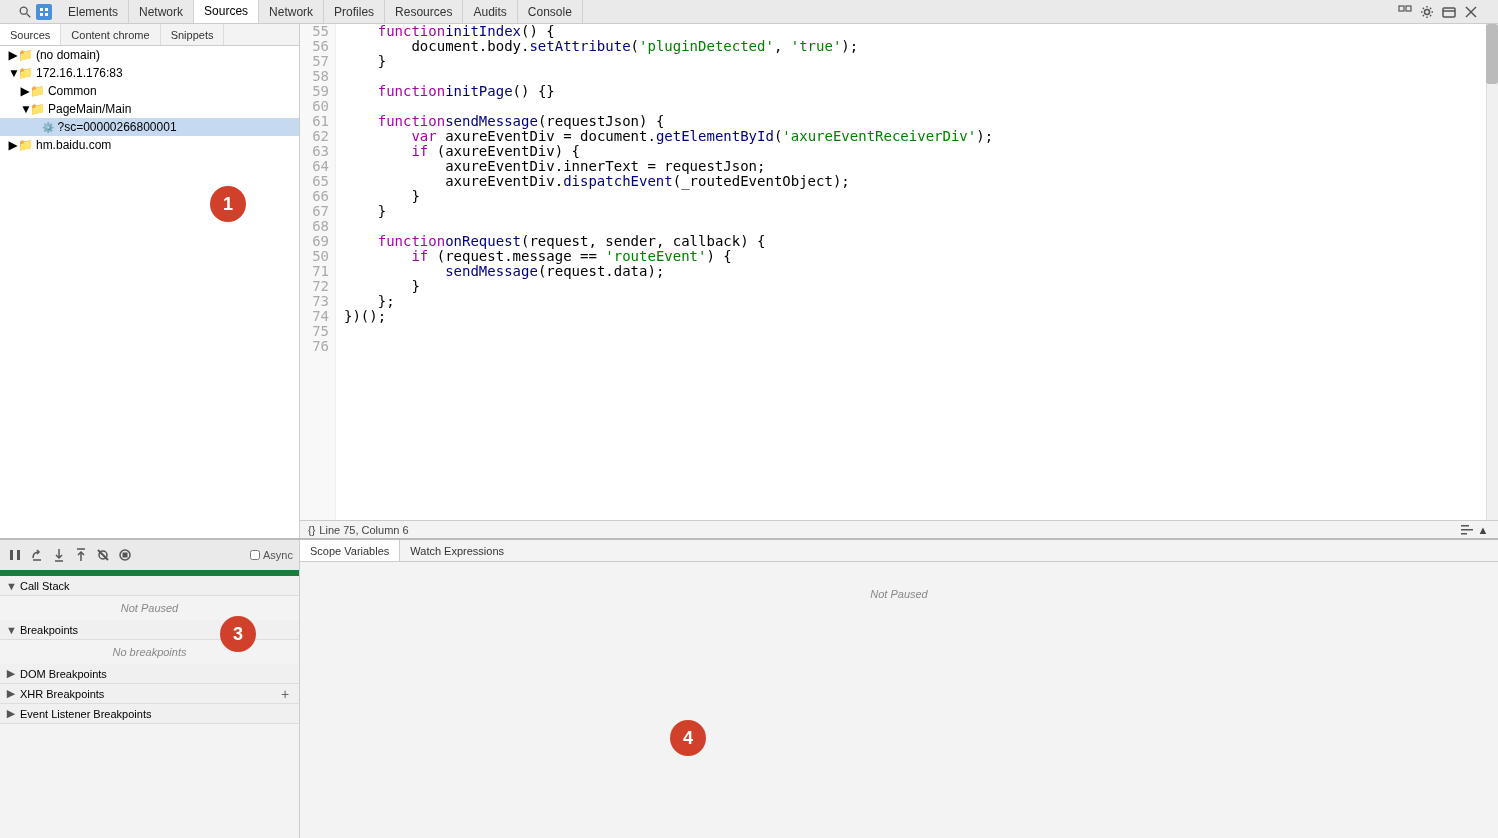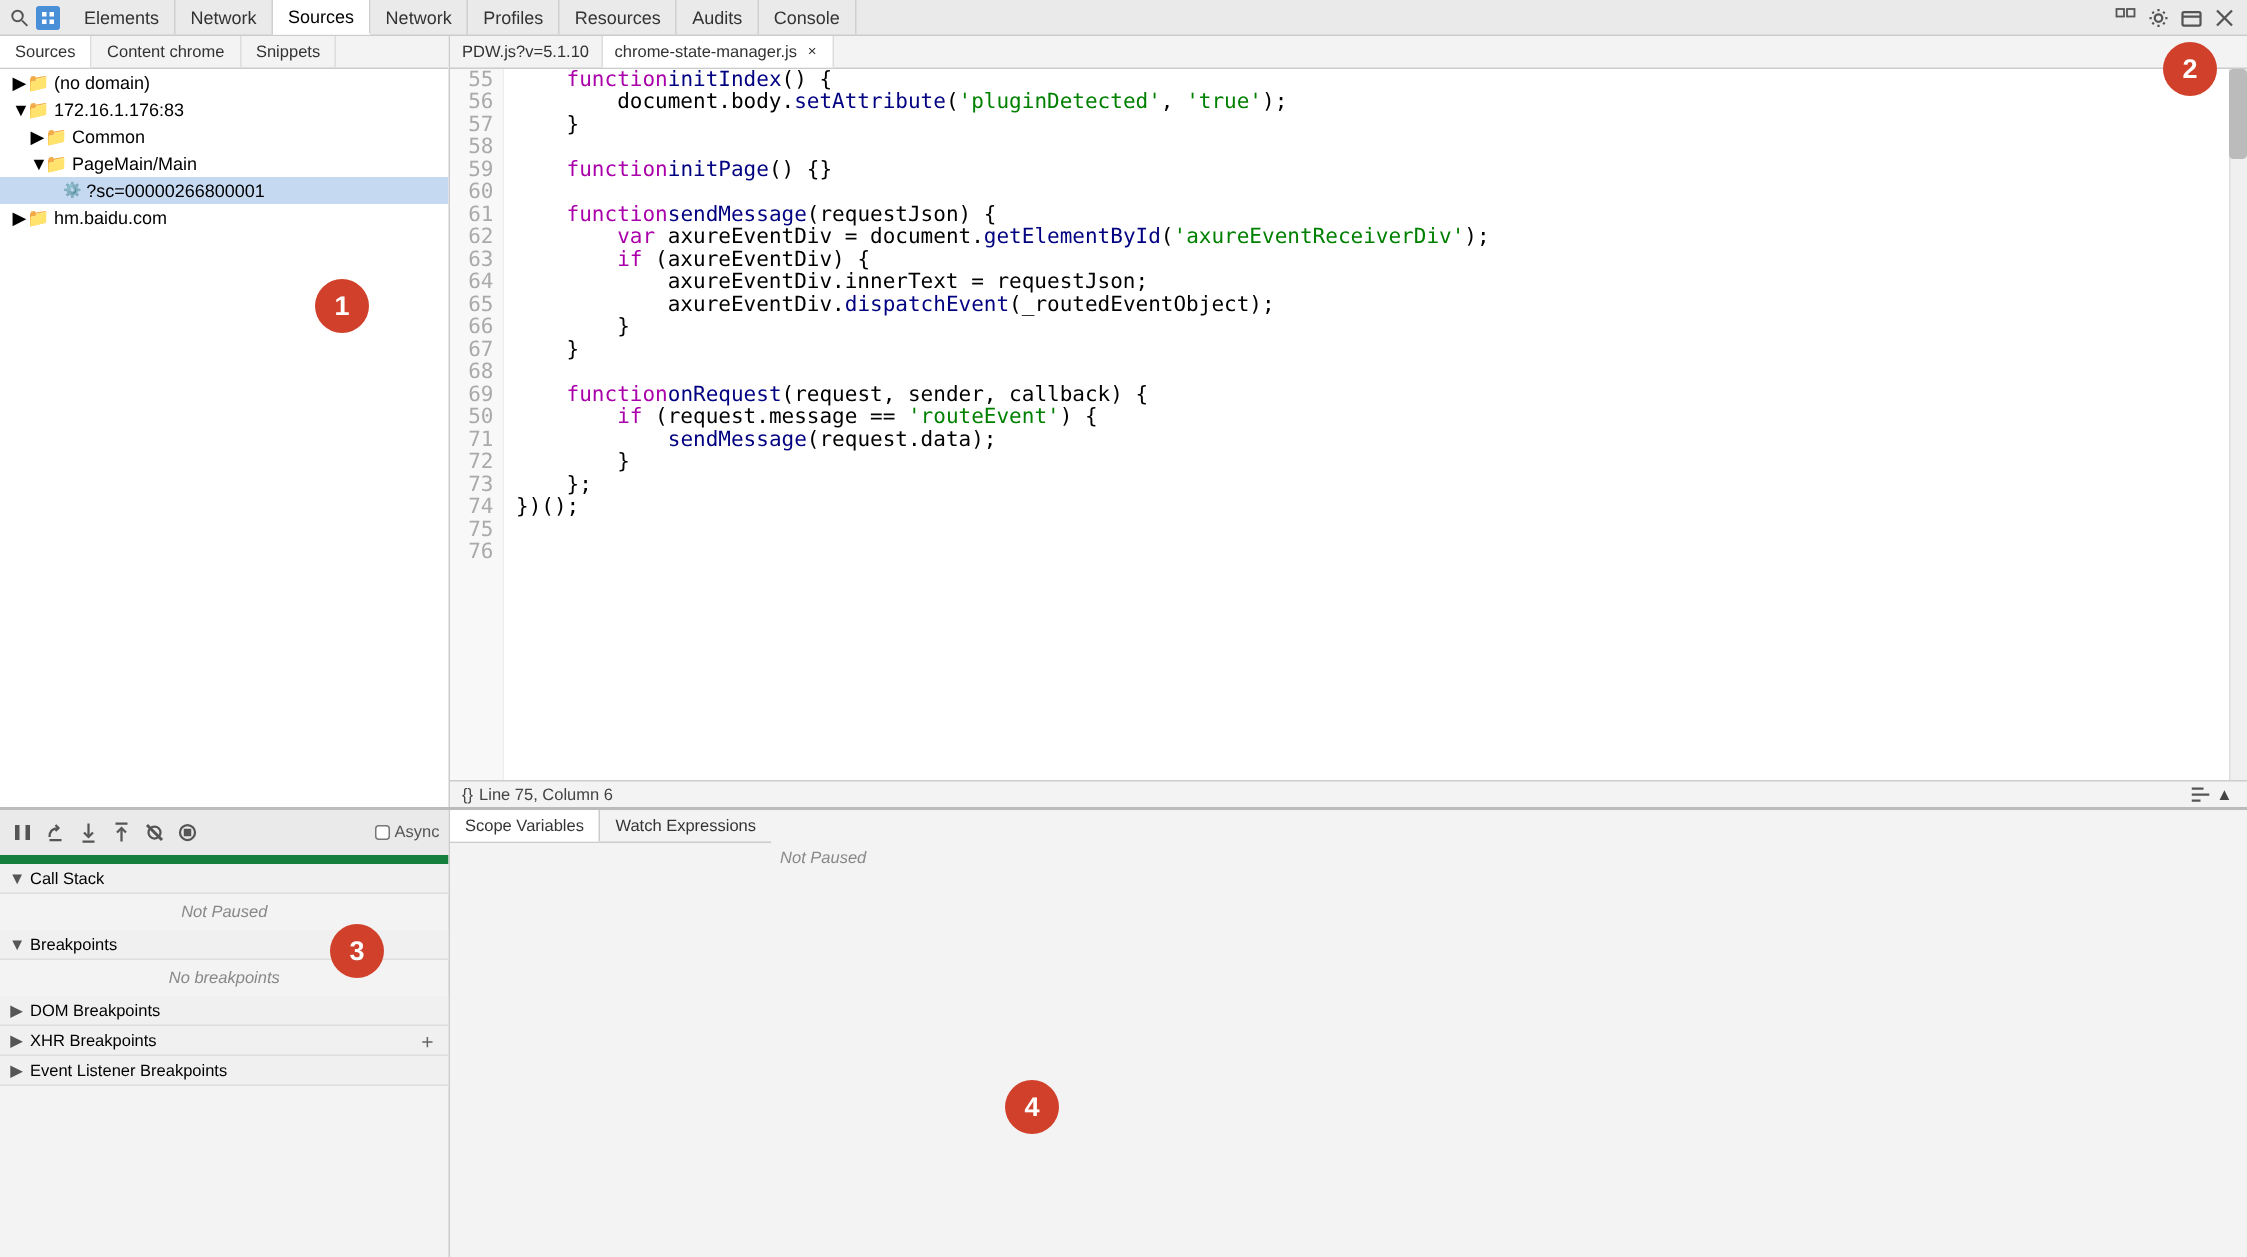--- a/index.html
+++ b/index.html
@@ -5,21 +5,21 @@
     * { box-sizing: border-box; margin: 0; padding: 0; }
     body { font-family: 'Menlo', 'Consolas', monospace; font-size: 11px; background: #f0f0f0; overflow: hidden; }
 
     
     .top-toolbar {
       display: flex;
       align-items: center;
       background: #eaeaea;
       border-bottom: 1px solid #ccc;
       height: 24px;
-      padding: 0 4px;
+      padding: 0 16px;
     }
     .top-toolbar-icon {
       width: 18px; height: 18px;
       display: flex; align-items: center; justify-content: center;
       margin-right: 2px; cursor: pointer; color: #555;
     }
     .top-toolbar-icon svg { width: 14px; height: 14px; }
     .devtools-icon {
       width: 16px; height: 16px; background: #4a90d9; border-radius: 2px;
       margin-right: 6px; display: flex; align-items: center; justify-content: center;
@@ -250,21 +250,21 @@
       text-align: center; padding: 6px;
       font-family: Arial, sans-serif; font-size: 11px; color: #888;
       font-style: italic;
     }
 
     
     .right-bottom-panel {
       flex: 1;
       background: #f3f3f3;
       display: flex;
-      flex-direction: row;
+      flex-direction: column;
     }
 
     .scope-tabs {
       display: flex;
       border-bottom: 1px solid #ccc;
       height: 22px;
       background: #f3f3f3;
     }
     .scope-tab {
       padding: 0 10px; height: 100%;
@@ -418,31 +418,20 @@
           <span class="indent" style="width:4px"></span>
           <span class="arrow">▶</span>
           <span class="tree-icon" style="color:#666;">📁</span>
           <span>hm.baidu.com</span>
         </div>
       </div>
     </div>
 
     <div class="right-panel-container">
 
-      <div class="editor-tabs">
-        <div class="editor-tab">
-          <span>PDW.js?v=5.1.10</span>
-        </div>
-        <div class="editor-tab active">
-          <span>chrome-state-manager.js</span>
-          <span class="close-btn">×</span>
-        </div>
-
-        <div class="annotation" style="right: 20px; top: 4px; position: absolute;">2</div>
-      </div>
 
       <div class="code-area" style="flex:1; position:relative;">
 
         <div class="line-numbers">
           <div class="line-number">55</div>
           <div class="line-number">56</div>
           <div class="line-number">57</div>
           <div class="line-number">58</div>
           <div class="line-number">59</div>
           <div class="line-number">60</div>

